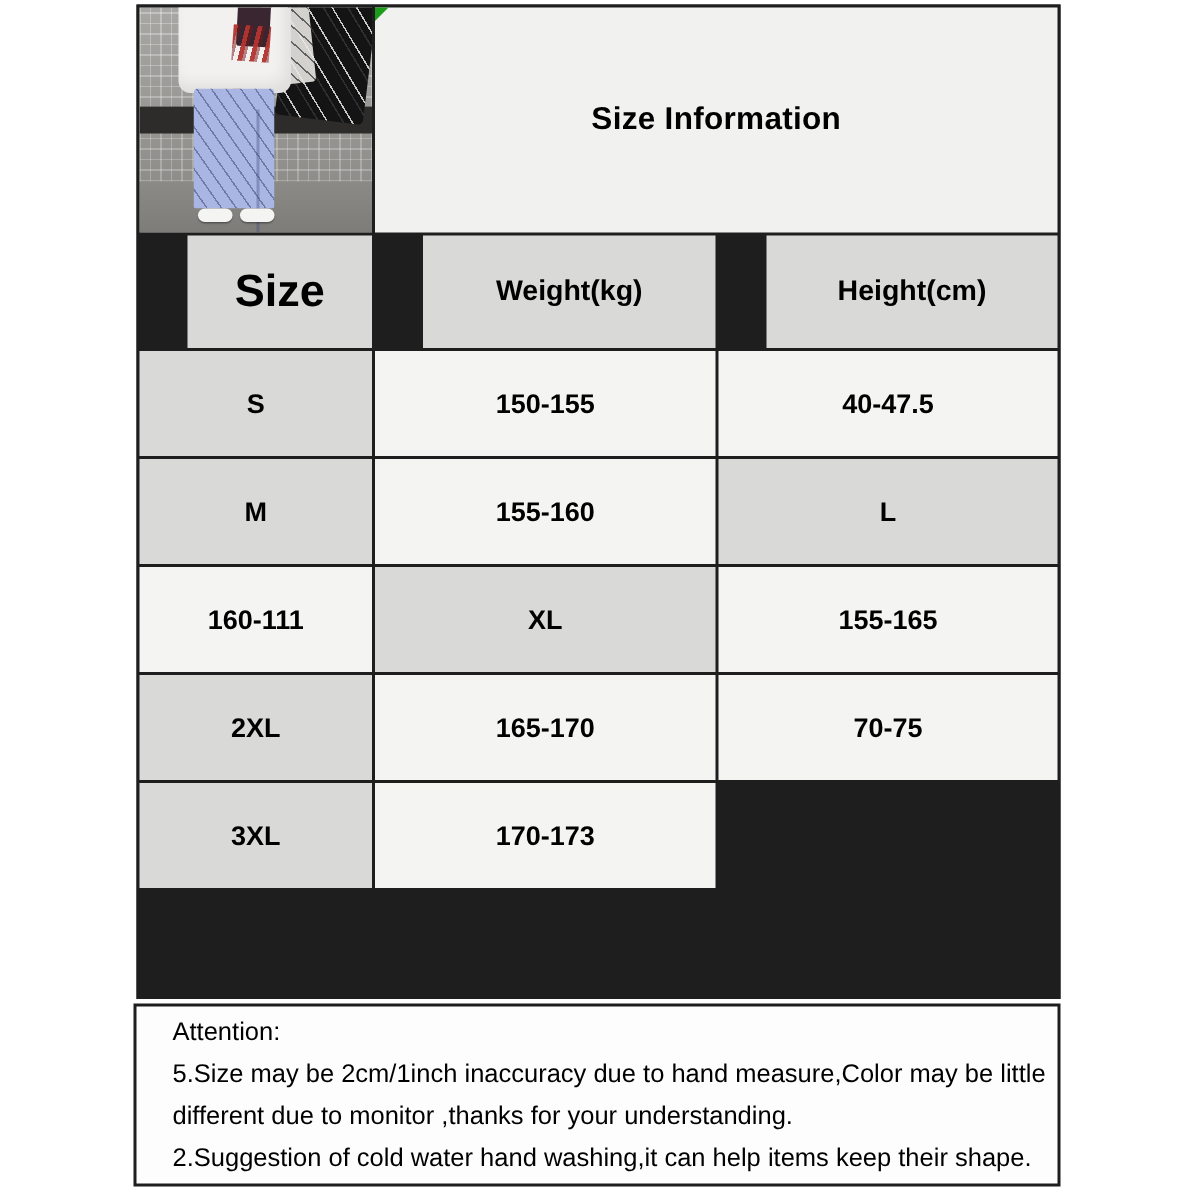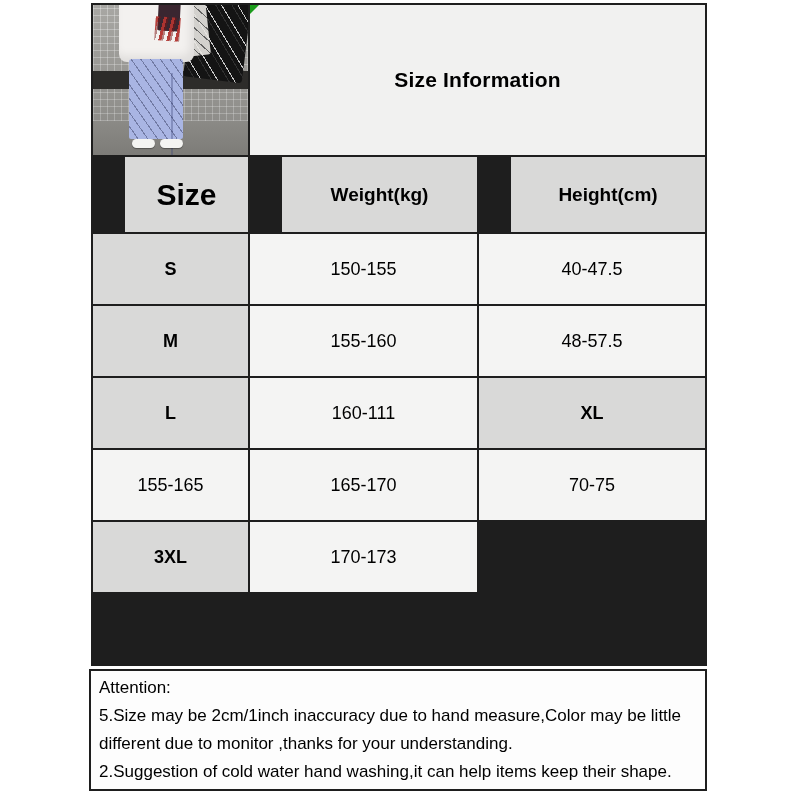--- a/index.html
+++ b/index.html
@@ -25,21 +25,21 @@
     grid-column:2 / 4; background:#f1f1f0; position:relative;
     font-size:21px; font-weight:bold; letter-spacing:0.2px;
   }
   .corner-marker {
     position:absolute; top:0; left:0; width:0; height:0;
     border-top:9px solid #1b9c1b; border-right:9px solid transparent;
   }
   .col-header { background:#d9d9d8; font-weight:bold; font-size:19px;margin-left:32px; }
   .col-header.size-head { font-size:30px; }
   .row-label { background:#d9d9d8; font-weight:bold; font-size:18px; }
-  .value-cell { background:#f4f4f3; font-weight:normal; font-size:18px; }
+  .value-cell { background:#f4f4f3; font-weight:bold; font-size:18px; }
 
   
   .photo-cell { position:relative; overflow:hidden; background:#9c9b97; }
   .tile-wall {
     position:absolute; left:0; right:0; top:0; height:77%;
     background-color:#9e9d99;
     background-image:
       linear-gradient(rgba(255,255,255,.10), rgba(0,0,0,.10)),
       repeating-linear-gradient(0deg, rgba(255,255,255,.30) 0 1px, transparent 1px 7px),
       repeating-linear-gradient(90deg, rgba(255,255,255,.30) 0 1px, transparent 1px 7px);
@@ -83,21 +83,21 @@
   }
   .pants-seam { position:absolute; top:45%; left:50%; width:2px; height:55%; background:rgba(60,70,120,.35); }
   .shoe { position:absolute; bottom:5%; width:15%; height:6%; background:#f4f4f2; border-radius:6px; box-shadow:0 1px 1px rgba(0,0,0,.35); }
   .shoe.left { left:25%; }
   .shoe.right { left:43%; }
 
   
   .attention-box {
     position:absolute; left:89px; top:669px; width:618px; height:122px;
     background:#fdfdfd; border:2px solid #1e1e1e;
-    padding:3px 8px; font-size:17px; line-height:28px; color:#000;
+    padding:3px 24px; font-size:17px; line-height:28px; color:#000;
   }
   .attention-box .line { white-space:nowrap; }
 </style>
 </head>
 <body>
 
 <div class="canvas">
 
   <div class="size-table">
 
@@ -126,28 +126,28 @@
     <div class="cell col-header size-head">Size</div>
     <div class="cell col-header">Weight(kg)</div>
     <div class="cell col-header">Height(cm)</div>
 
       <div class="cell row-label">S</div>
       <div class="cell value-cell">150-155</div>
       <div class="cell value-cell">40-47.5</div>
 
       <div class="cell row-label">M</div>
       <div class="cell value-cell">155-160</div>
-      <div class="cell value-cell">48-57.5</div>
 
       <div class="cell row-label">L</div>
       <div class="cell value-cell">160-111</div>
 
       <div class="cell row-label">XL</div>
       <div class="cell value-cell">155-165</div>
 
+      <div class="cell row-label">2XL</div>
       <div class="cell value-cell">165-170</div>
       <div class="cell value-cell">70-75</div>
 
       <div class="cell row-label">3XL</div>
       <div class="cell value-cell">170-173</div>
 
   </div>
 
   <div class="attention-box">
     <div class="line">Attention:</div>

